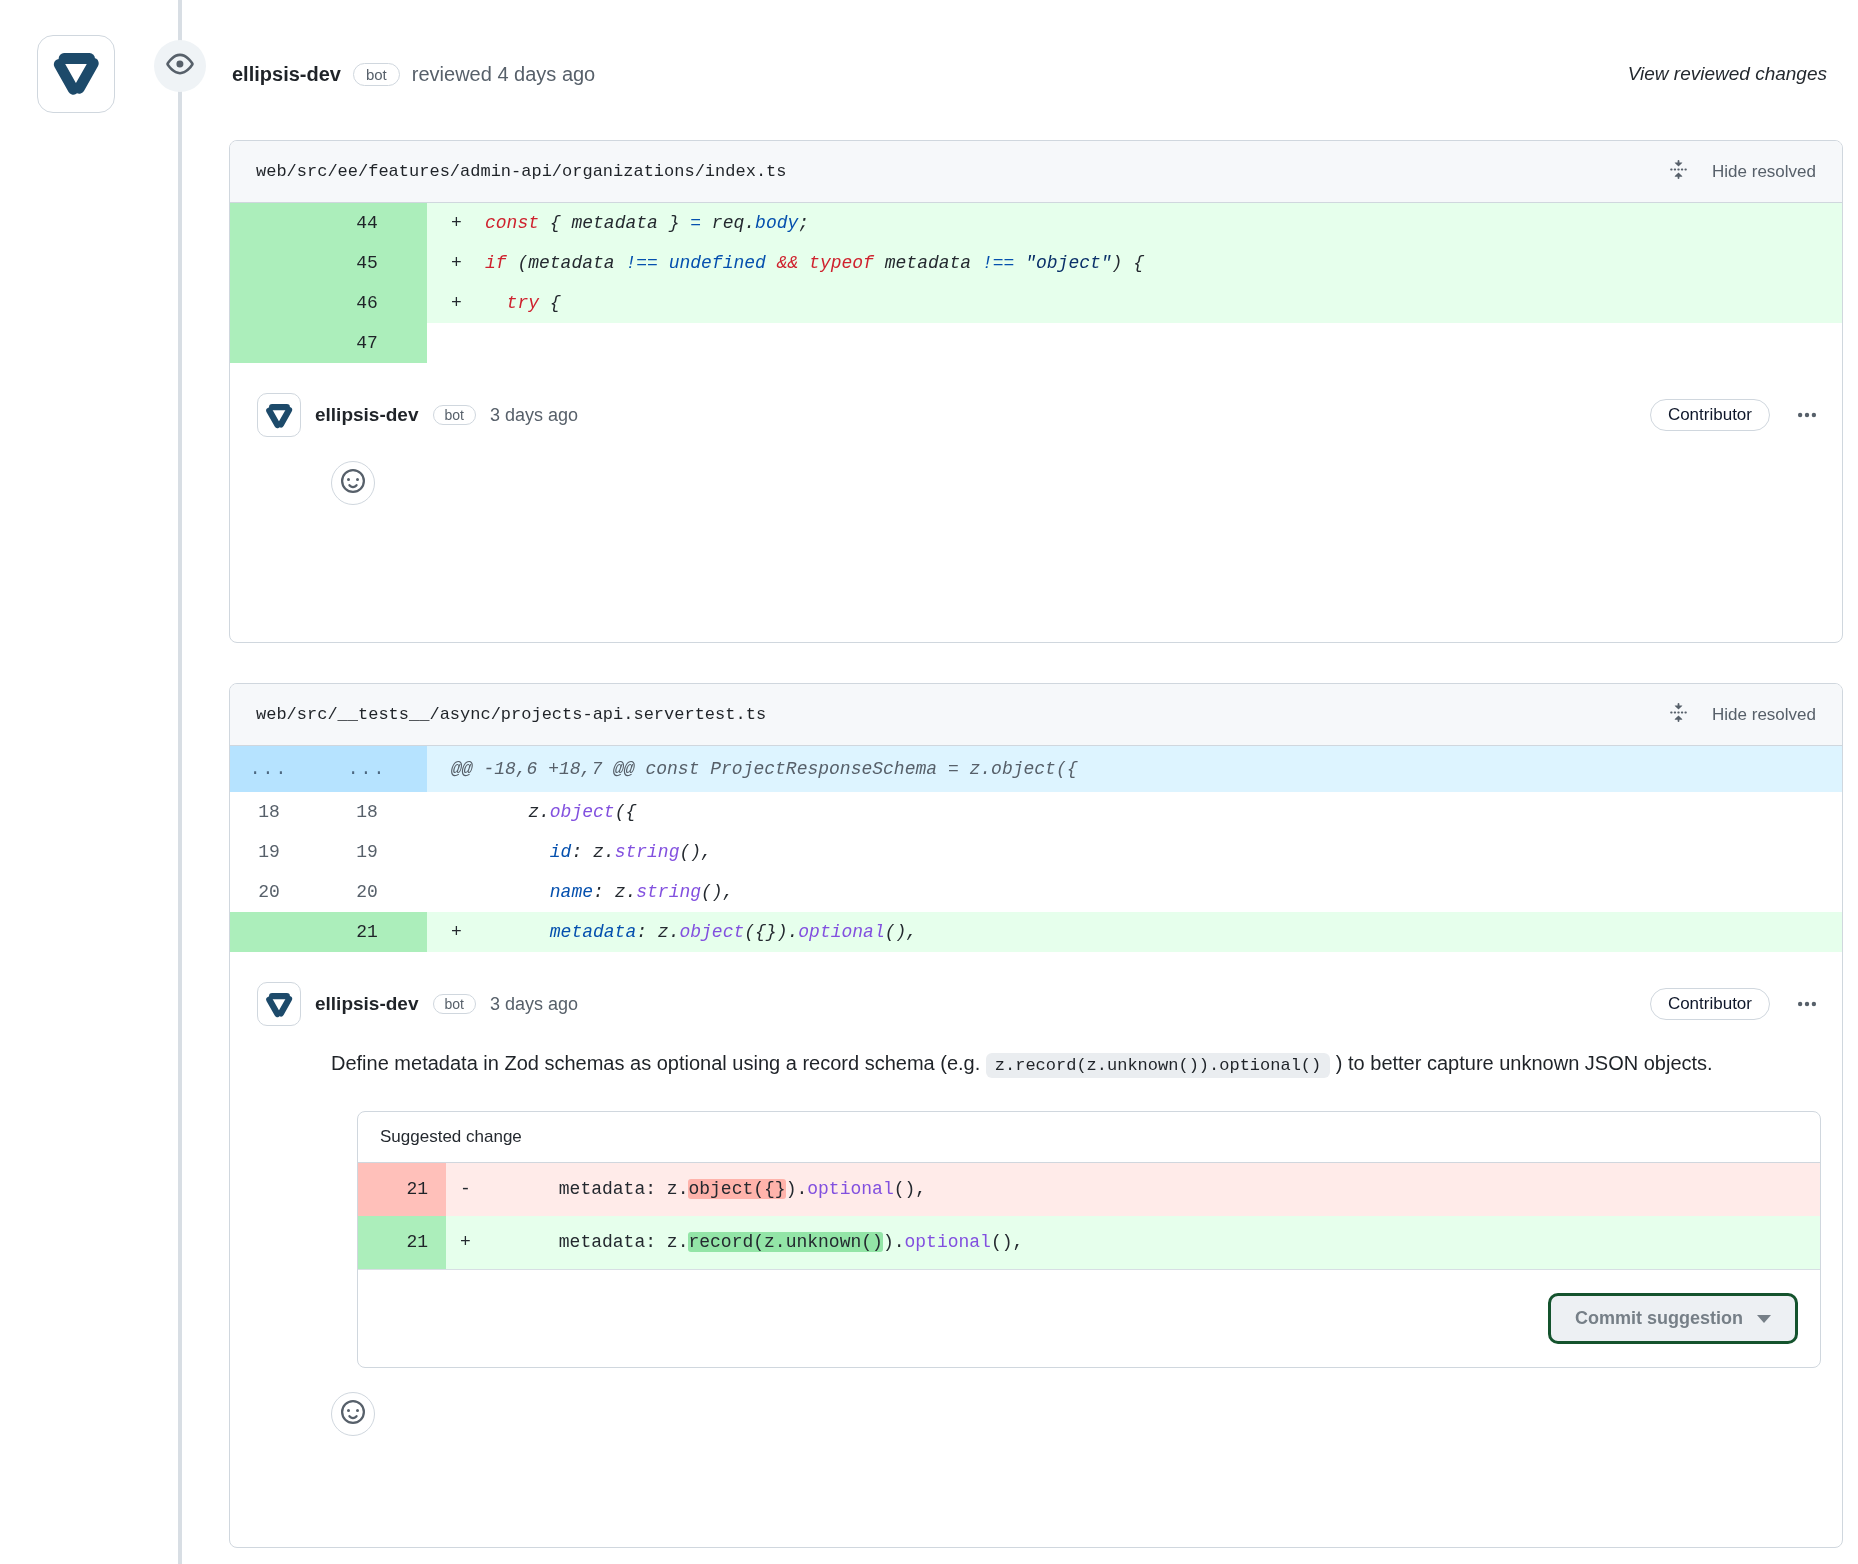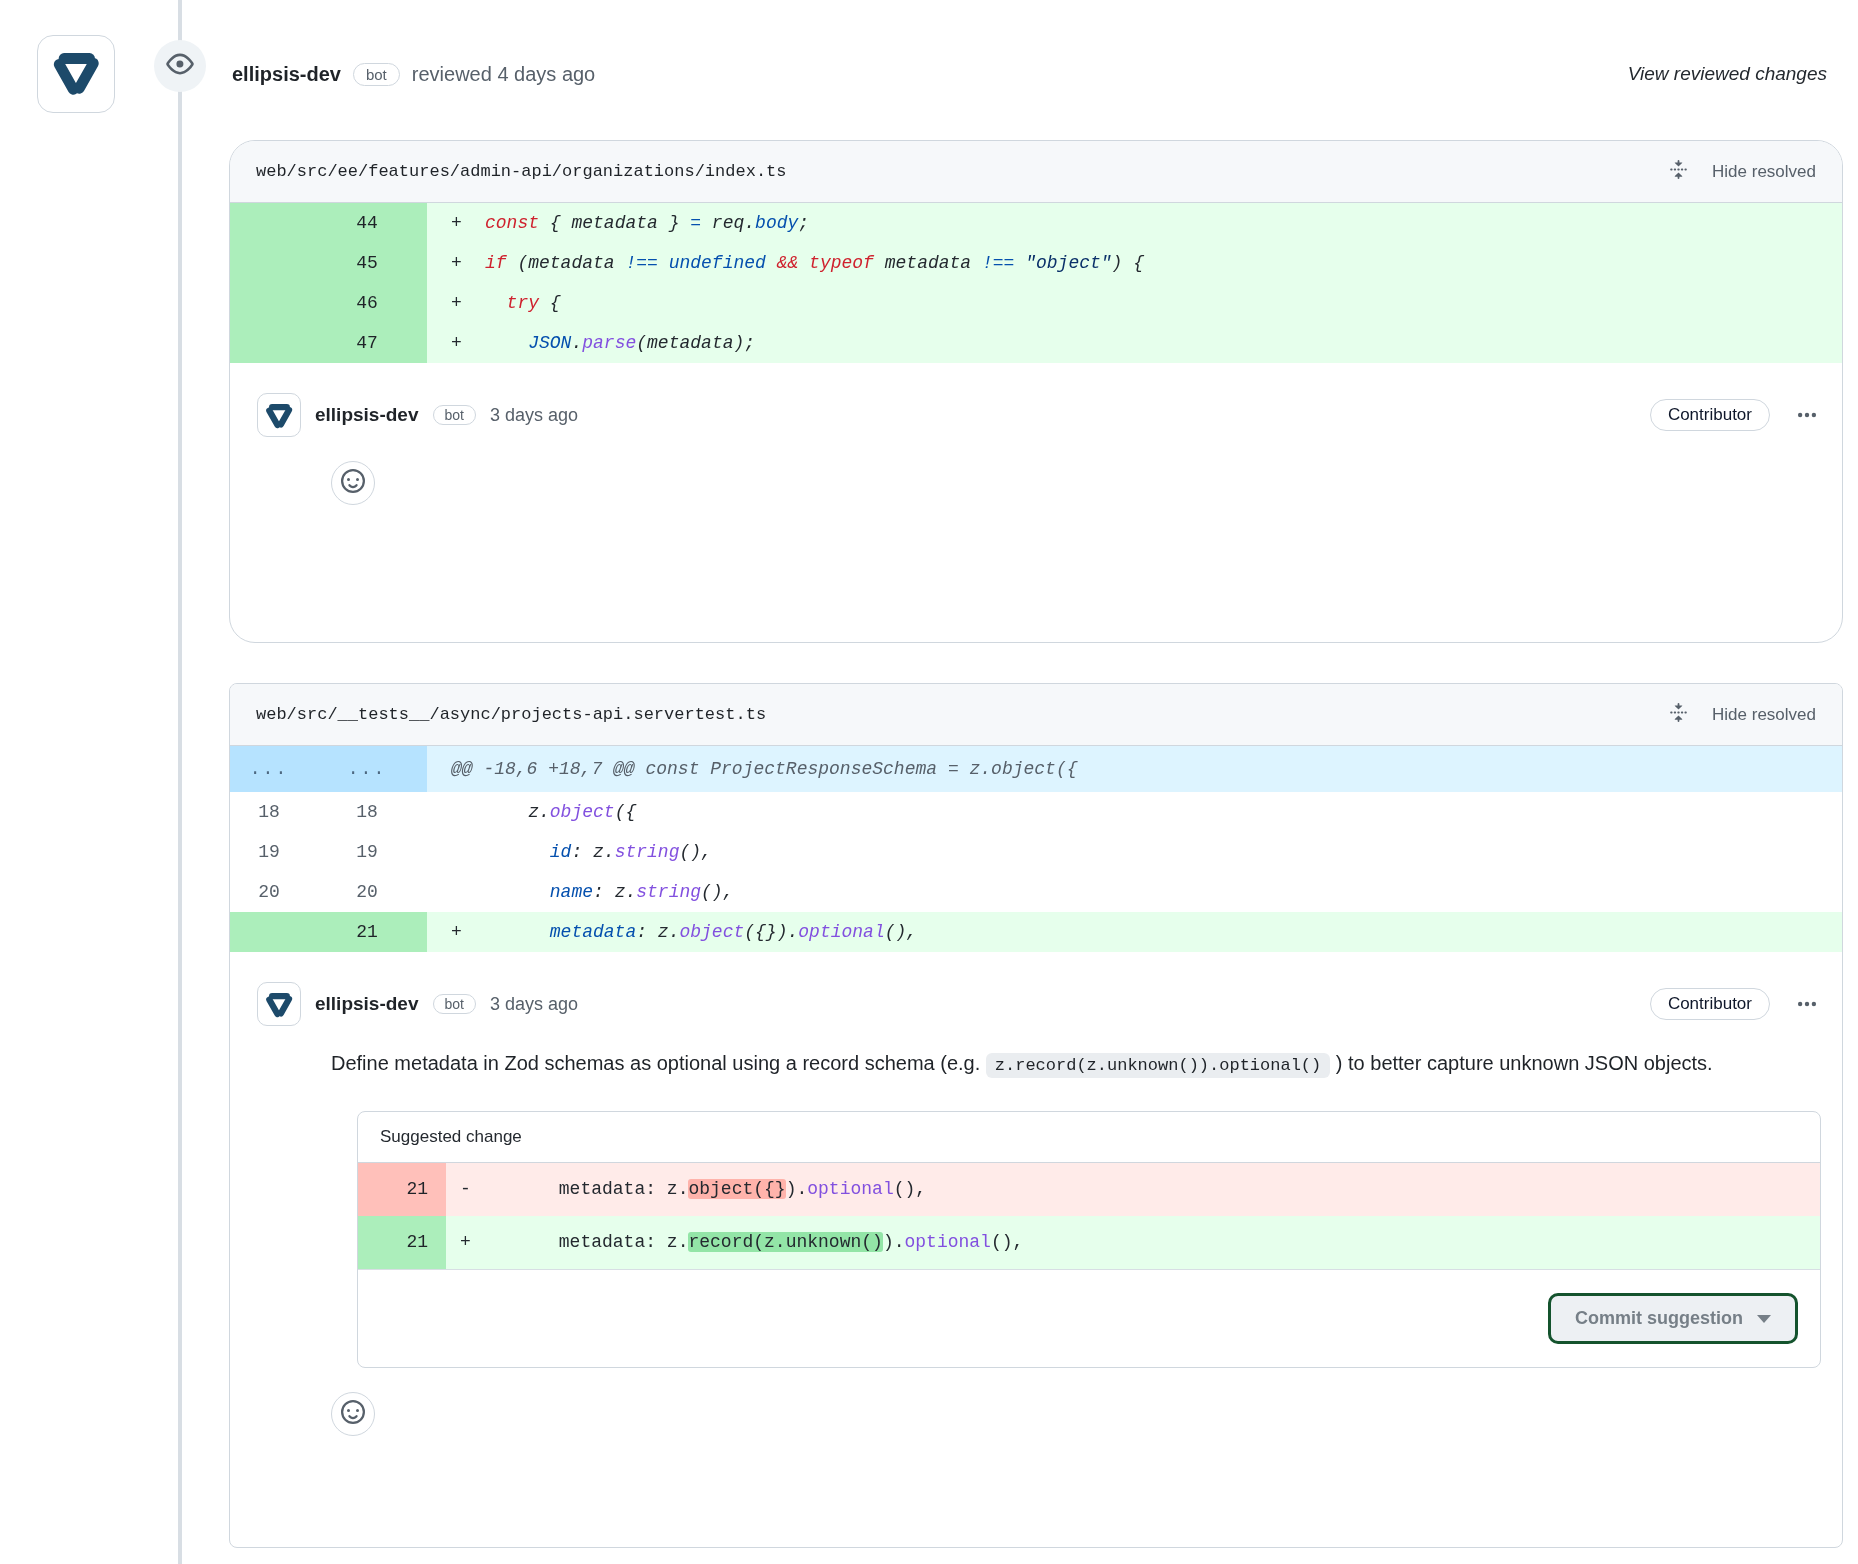--- a/index.html
+++ b/index.html
@@ -19,21 +19,21 @@
   .review-head { position:absolute; left:232px; top:52px; right:31px; height:44px;
     display:flex; align-items:center; gap:12px; z-index:2; }
   .author { font-weight:700; font-size:20px; color:#1f2328; }
   .bot-pill { border:1px solid #d0d7de; border-radius:999px; padding:2px 12px;
     font-size:15px; color:#57606a; background:#fff; }
   .muted { color:#57606a; font-size:20px; }
   .view-link { margin-left:auto; font-size:19px; color:#24292f; cursor:pointer;font-style:italic; }
 
   .card { position:absolute; left:229px; width:1614px; border:1px solid #d0d7de;
     border-radius:8px; background:#fff; overflow:hidden; z-index:1; }
-  .card1 { top:140px; height:503px;border-radius:26px; }
+  .card1 { top:140px; height:503px; }
   .card2 { top:683px; height:865px; }
 
   .file-head { height:62px; background:#f6f8fa; border-bottom:1px solid #d0d7de;
     display:flex; align-items:center; padding:0 26px; }
   .file-path { font-family:"Liberation Mono","DejaVu Sans Mono",monospace;
     font-size:17px; color:#1f2328; }
   .hide-resolved { margin-left:auto; display:flex; align-items:center; gap:24px;
     color:#57606a; font-size:17px; cursor:pointer; }
 
   
@@ -165,21 +165,20 @@
           <span class="d-num"></span>
           <span class="d-num">46</span>
         </div>
         <div class="d-code"><span class="d-marker">+</span><span class="tok-p">  </span><span class="tok-k">try</span><span class="tok-p"> {</span></div>
       </div>
       <div class="d-row d-add">
         <div class="d-nums">
           <span class="d-num"></span>
           <span class="d-num">47</span>
         </div>
-        <div class="d-code"><span class="d-marker">+</span><span class="tok-p">    </span><span class="tok-c">JSON</span><span class="tok-p">.</span><span class="tok-f">parse</span><span class="tok-p">(metadata);</span></div>
       </div>
     </div>
 
   <div class="comment">
     <div class="c-head">
       <span class="c-avatar">
         <svg width="30" height="30" viewBox="0 0 48 48">
           <g stroke="#1d4a6a" stroke-width="10" stroke-linecap="round" fill="none">
             <path d="M21.5 40 L8.5 17"></path>
               <path d="M13 11.5 L36.5 11.5"></path>

